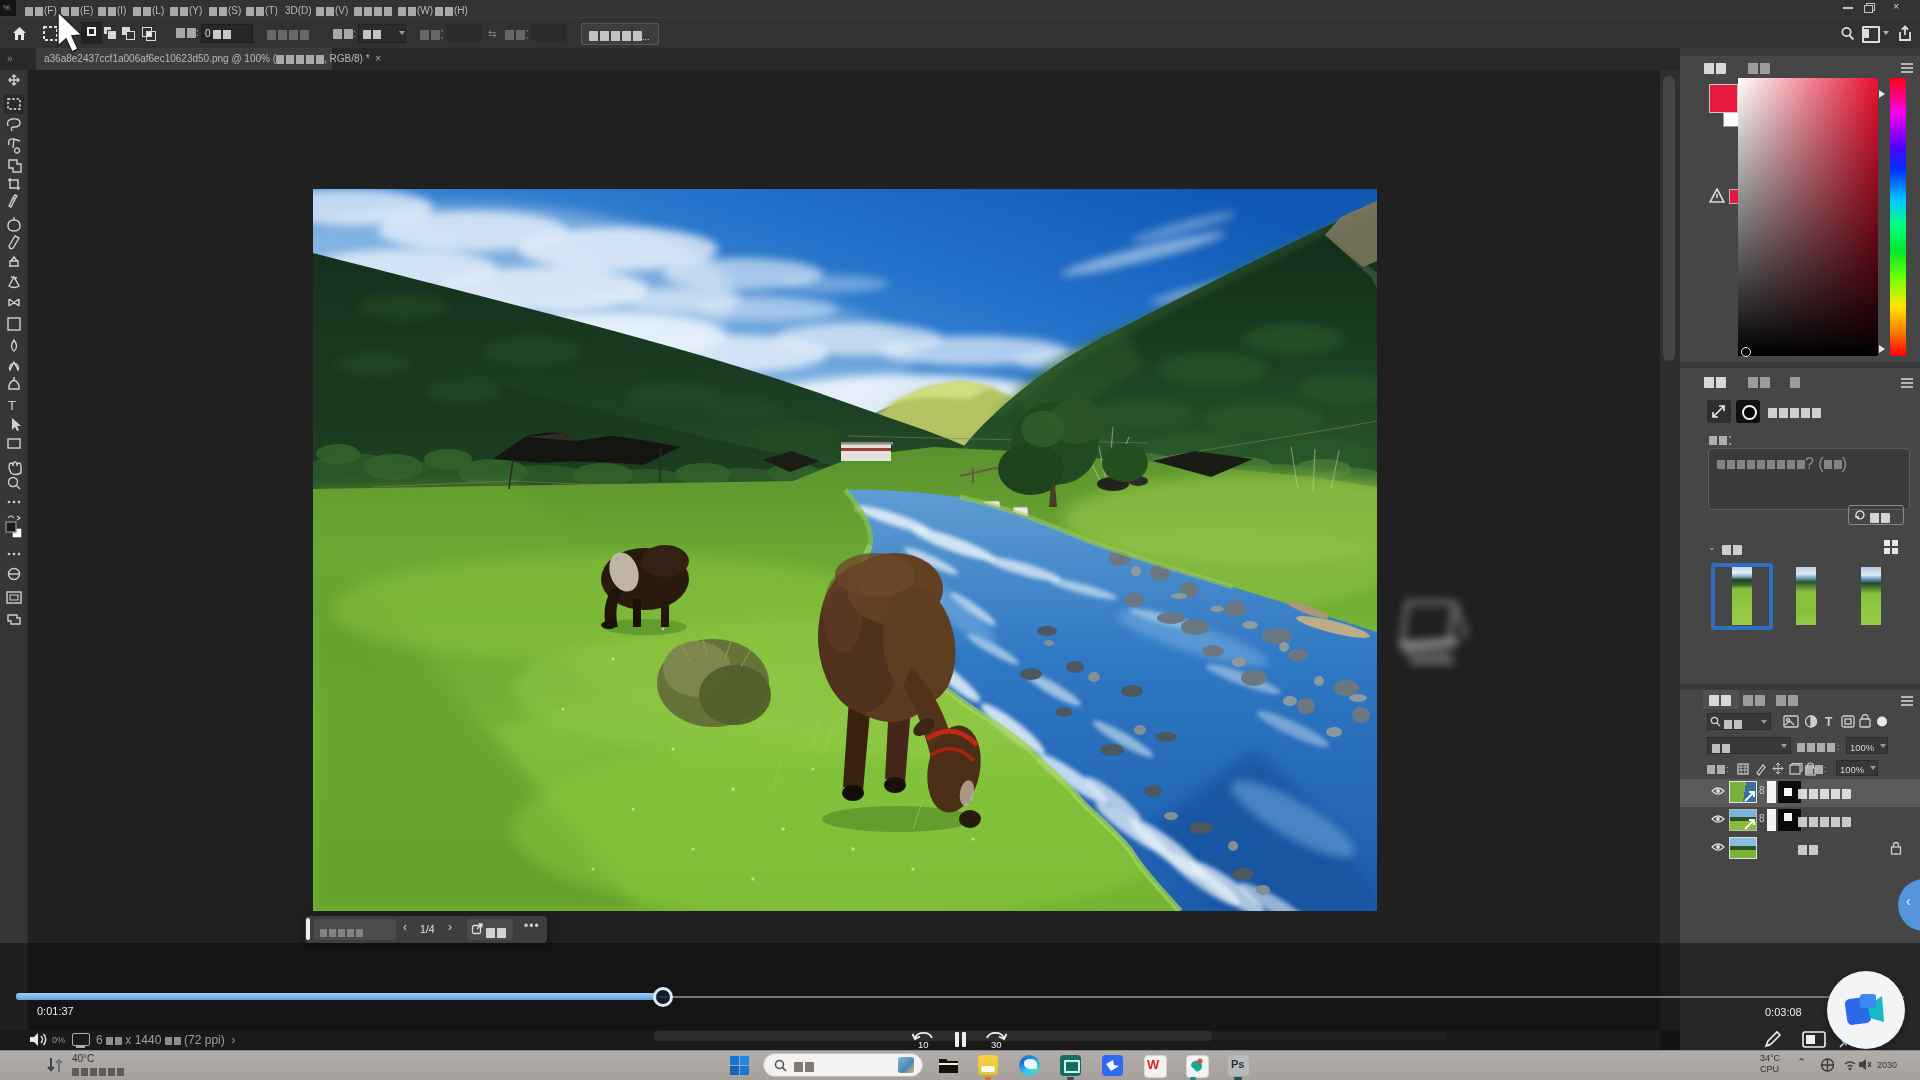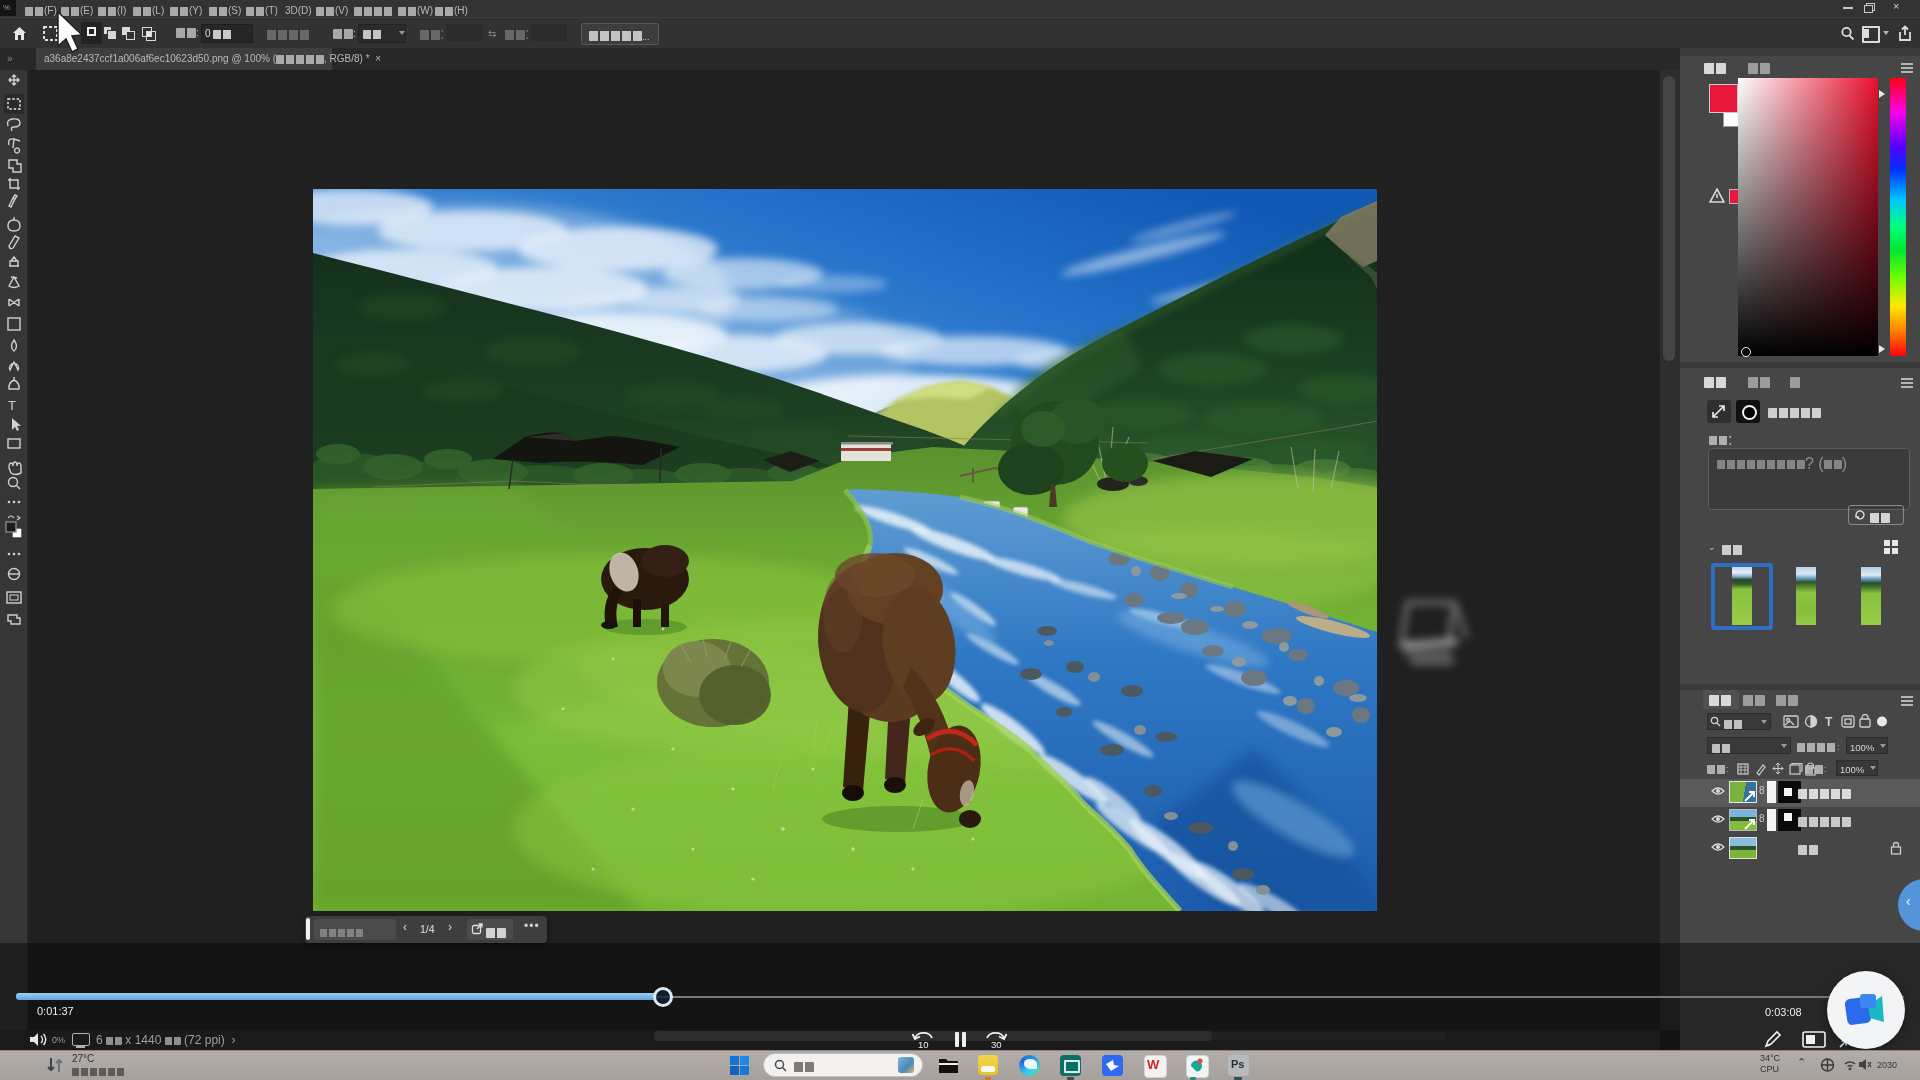--- a/index.html
+++ b/index.html
@@ -767,21 +767,21 @@
  <path d="M28 22 L42 12 L44 38 L30 34 Z" fill="#18b8c4"></path>
  <rect x="20" y="10" width="16" height="14" rx="3" fill="#3c87f0"></rect>
 </svg>
 
 <div class="a" id="taskbar" style="left:0;top:1050px;width:1920px;height:30px;background:linear-gradient(#b3adaa,#a7a19e);border-top:1px solid rgba(120,115,112,.6);box-sizing:border-box;"></div>
 
 <svg class="a" style="left:45px;top:1056px" width="20" height="18" viewBox="0 0 20 18">
  <path d="M6 2 V14 M3 11 L6 14 L9 11" stroke="#3a4450" stroke-width="2" fill="none"></path>
  <path d="M14 16 V4 M11 7 L14 4 L17 7" stroke="#6a7480" stroke-width="2" fill="none"></path>
 </svg>
-<div class="a" style="left:72px;top:1053px;color:#2e2e2e;font-size:10px;">27°C</div>
+<div class="a" style="left:72px;top:1053px;color:#2e2e2e;font-size:10px;">40°C</div>
 <div class="a" style="left:72px;top:1065px;color:#55504c;"><i class="cj cj8" style="width:52px"></i></div>
 
 <svg class="a" style="left:730px;top:1056px" width="19" height="19" viewBox="0 0 19 19">
  <rect x="0" y="0" width="9" height="9" fill="#1574d4"></rect>
     <rect x="10" y="0" width="9" height="9" fill="#1e88e8"></rect>
  <rect x="0" y="10" width="9" height="9" fill="#1264b8"></rect>
     <rect x="10" y="10" width="9" height="9" fill="#1778dc"></rect>
 </svg>
 <div class="a" style="left:763px;top:1053px;width:160px;height:24px;border-radius:12px;background:#f4f2f0;border:1px solid #c4bfbc;box-sizing:border-box;"></div>
 <svg class="a" style="left:774px;top:1059px" width="13" height="13" viewBox="0 0 13 13">

